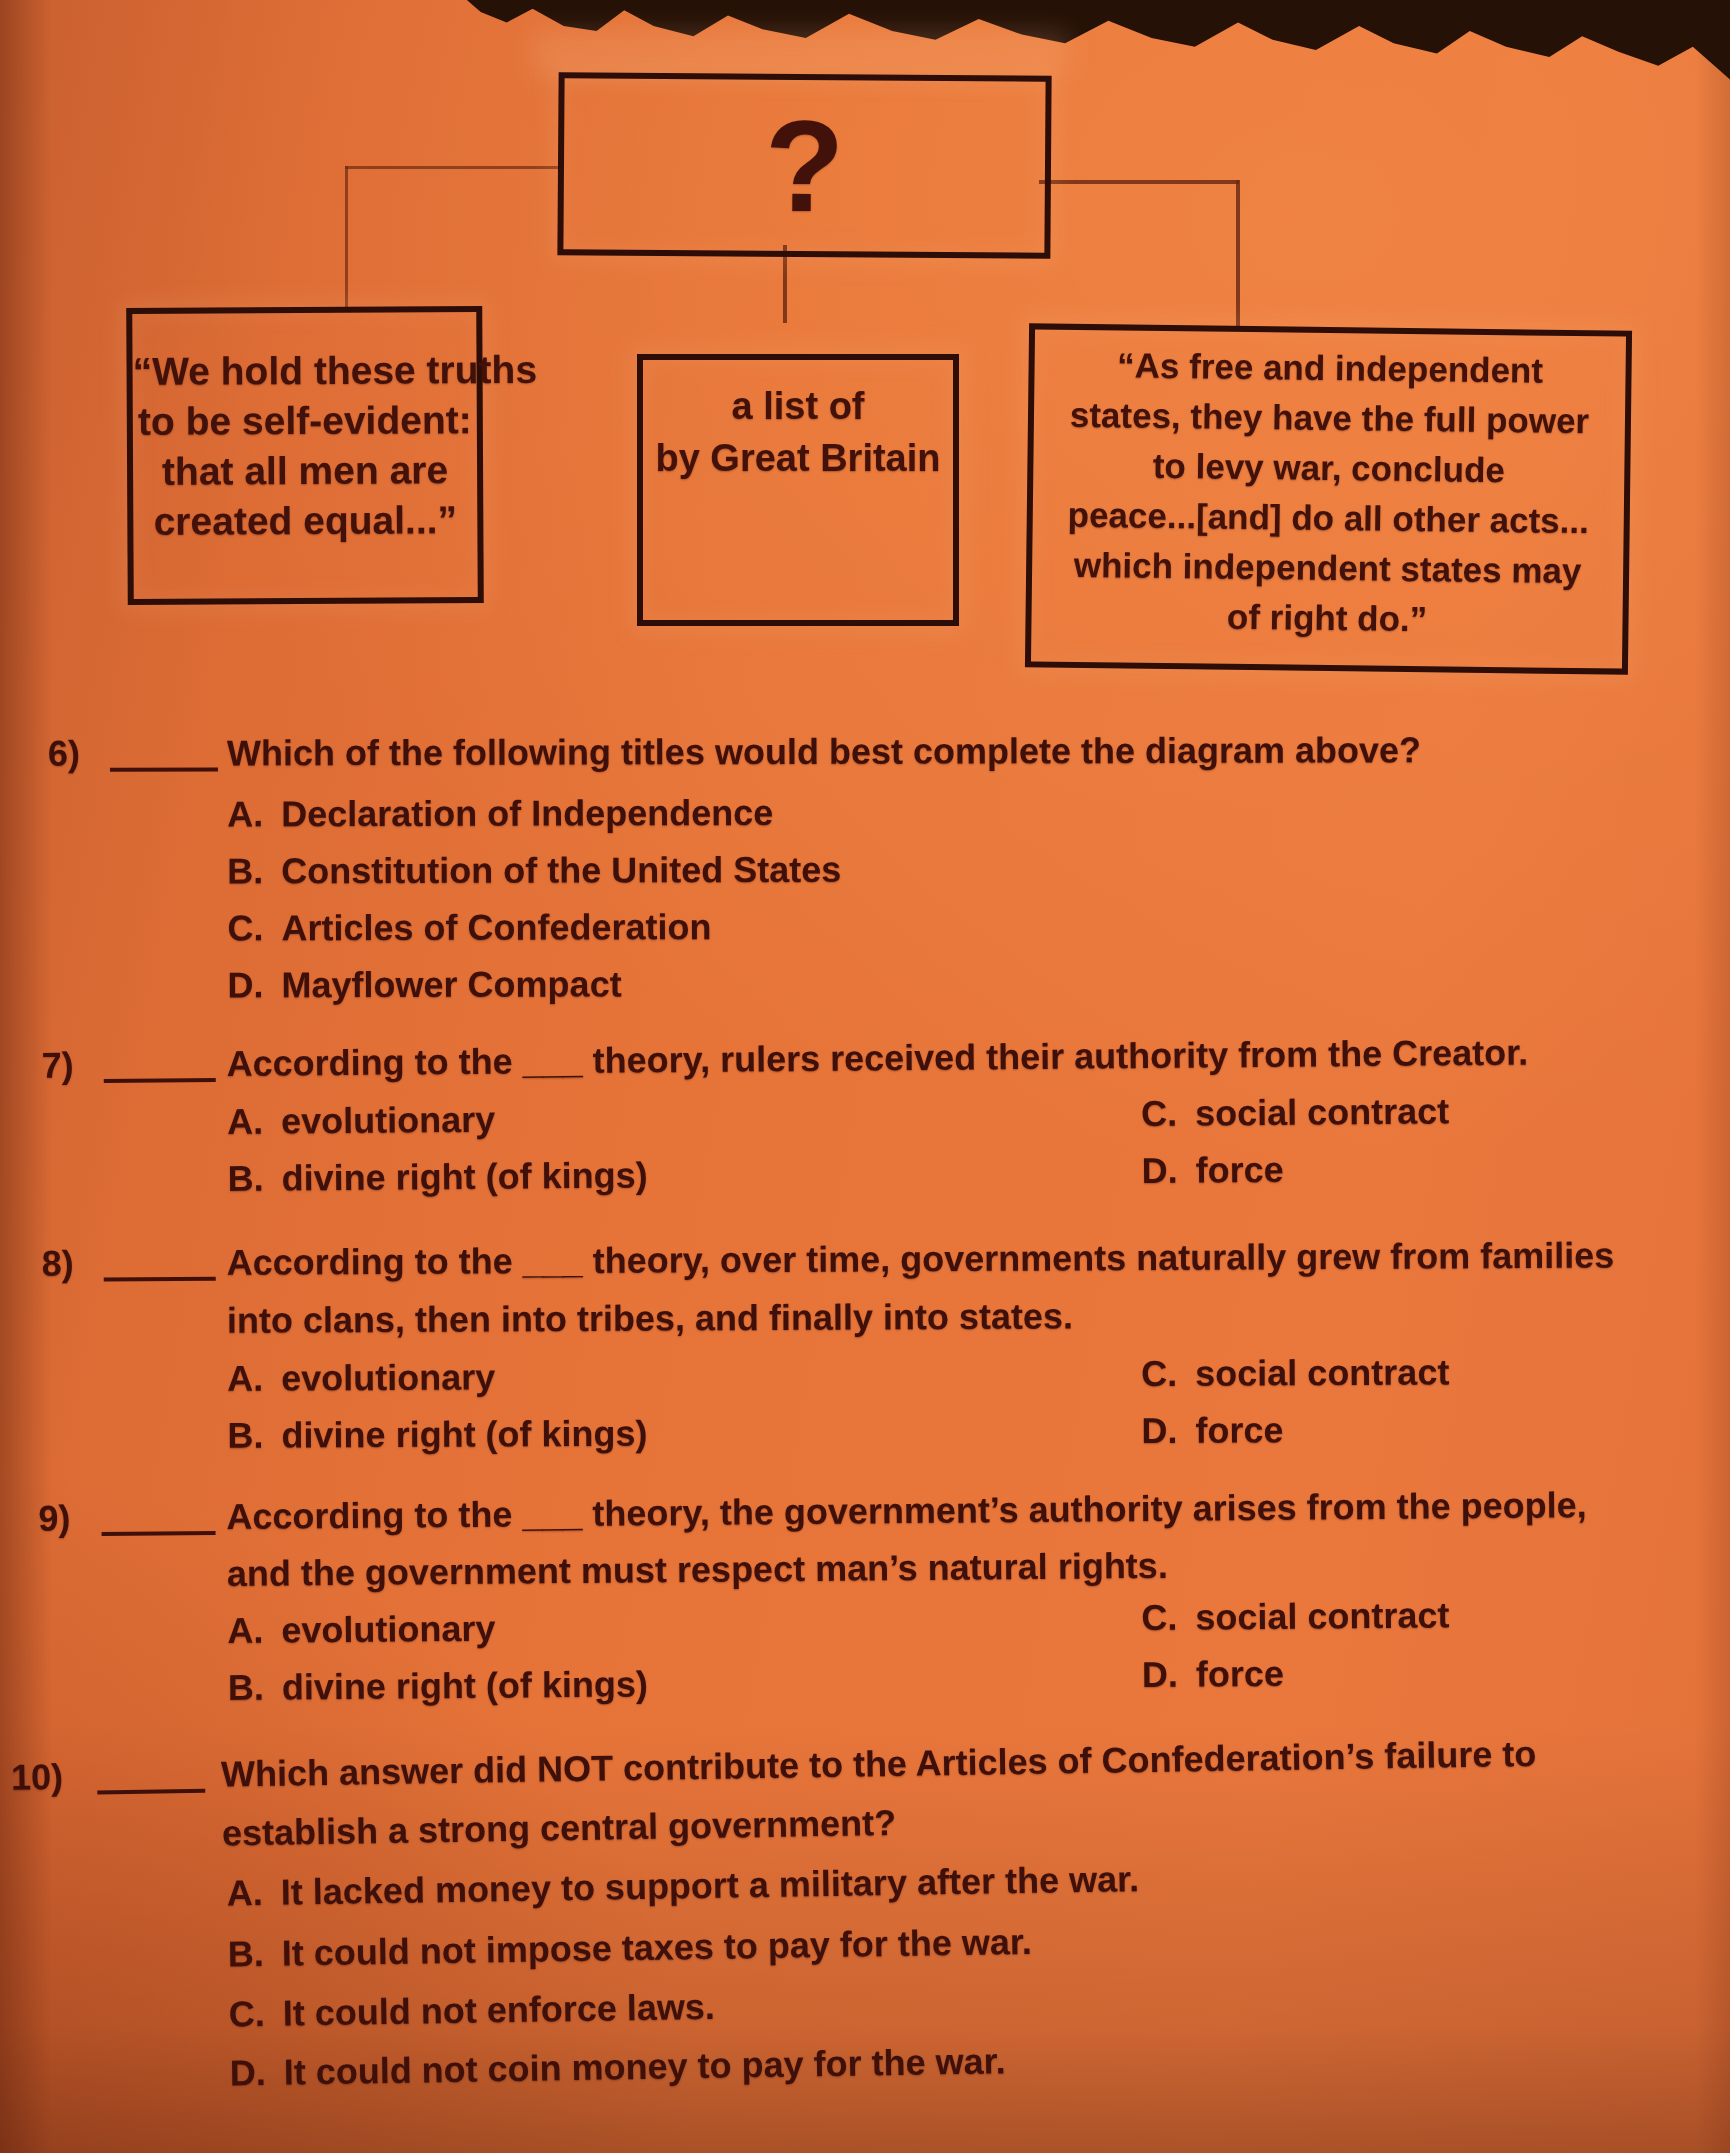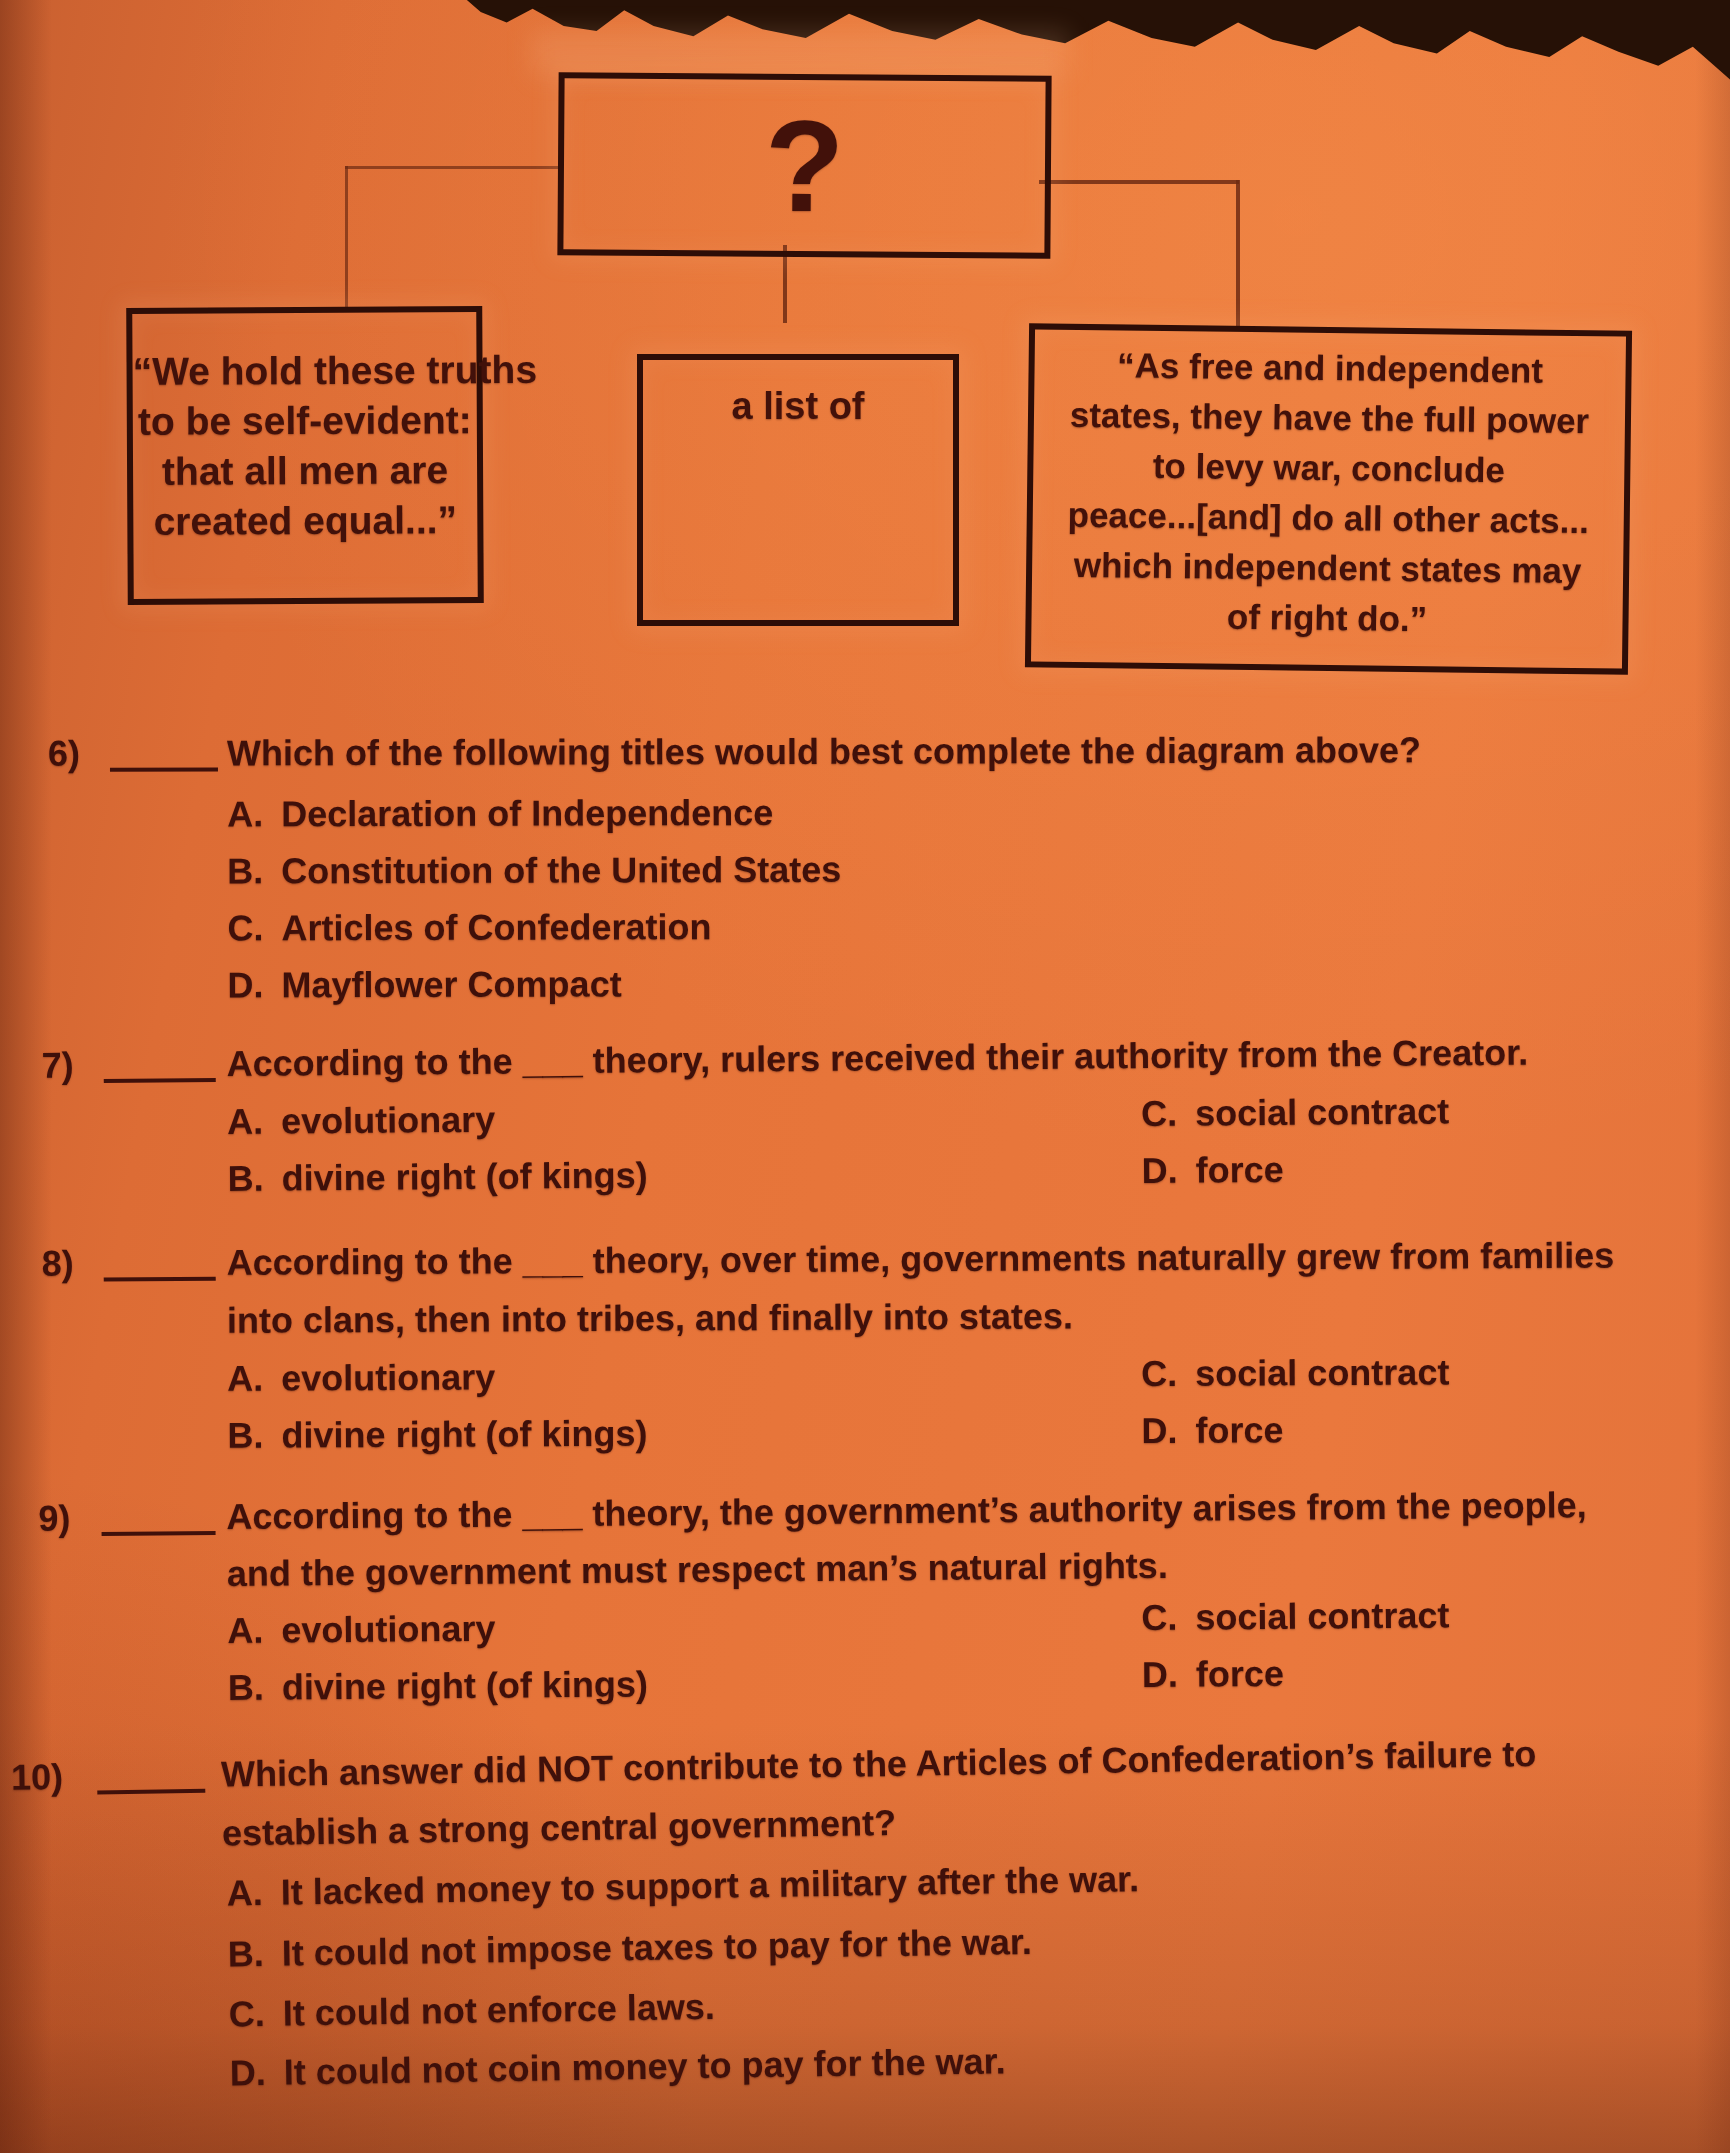--- a/index.html
+++ b/index.html
@@ -68,20 +68,21 @@
 
     <div class="dbox txt" style="left:127px; top:307px; width:344px; height:252px; font-size:39px; line-height:50px; padding-top:33px; transform:rotate(-0.3deg);">
       <div class="ln">“We hold these truths</div>
       <div class="ln">to be self-evident:</div>
       <div class="ln">that all men are</div>
       <div class="ln">created equal...”</div>
     </div>
 
     <div class="dbox txt" style="left:637px; top:318px; width:310px; height:240px; font-size:38px; line-height:52px; padding-top:20px;margin-top:36px;">
       <div class="ln">a list of</div>
+      <div class="ln">by Great Britain</div>
     </div>
 
     <div class="dbox txt" style="left:1027px; top:327px; width:591px; height:322px; font-size:35px; line-height:50px; padding-top:10.4px; transform:rotate(0.7deg);">
       <div class="ln">“As free and independent</div>
       <div class="ln">states, they have the full power</div>
       <div class="ln">to levy war, conclude</div>
       <div class="ln">peace...[and] do all other acts...</div>
       <div class="ln">which independent states may</div>
       <div class="ln">of right do.”</div>
     </div>

